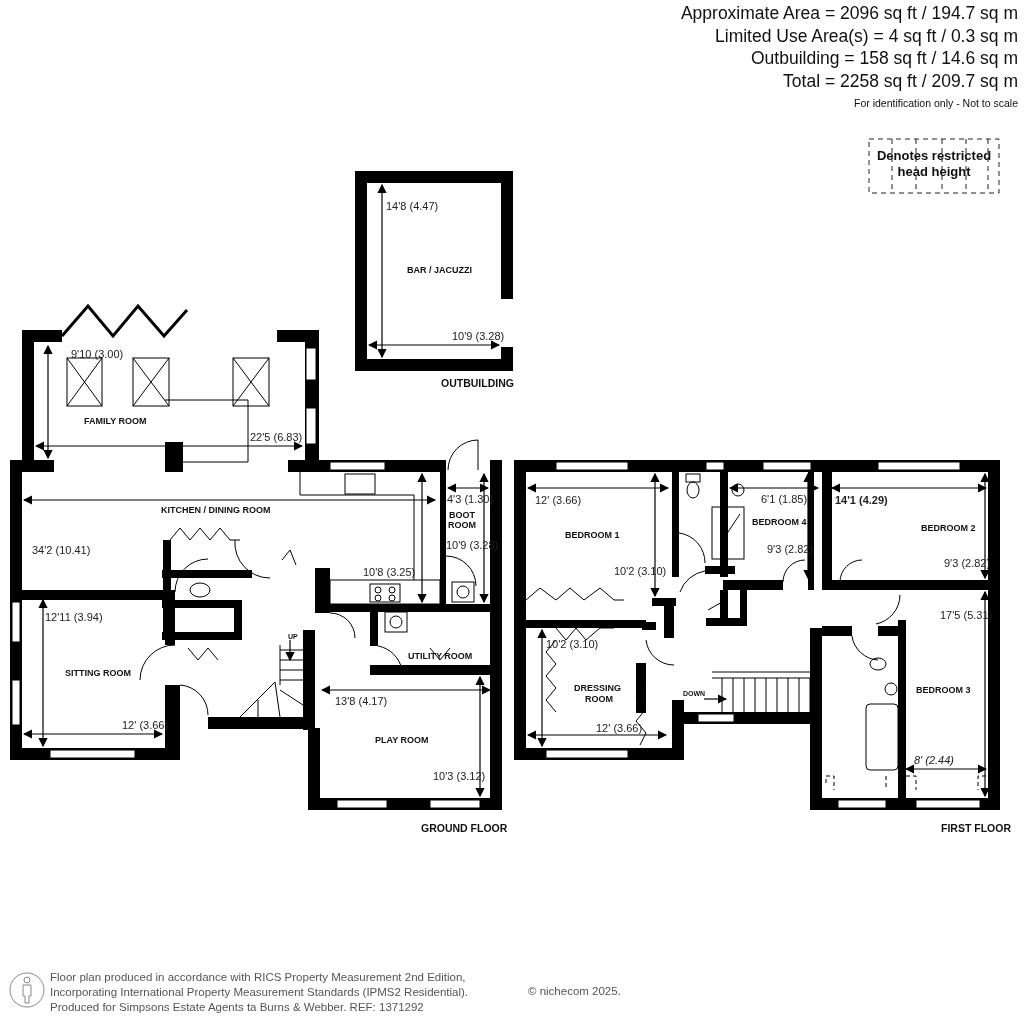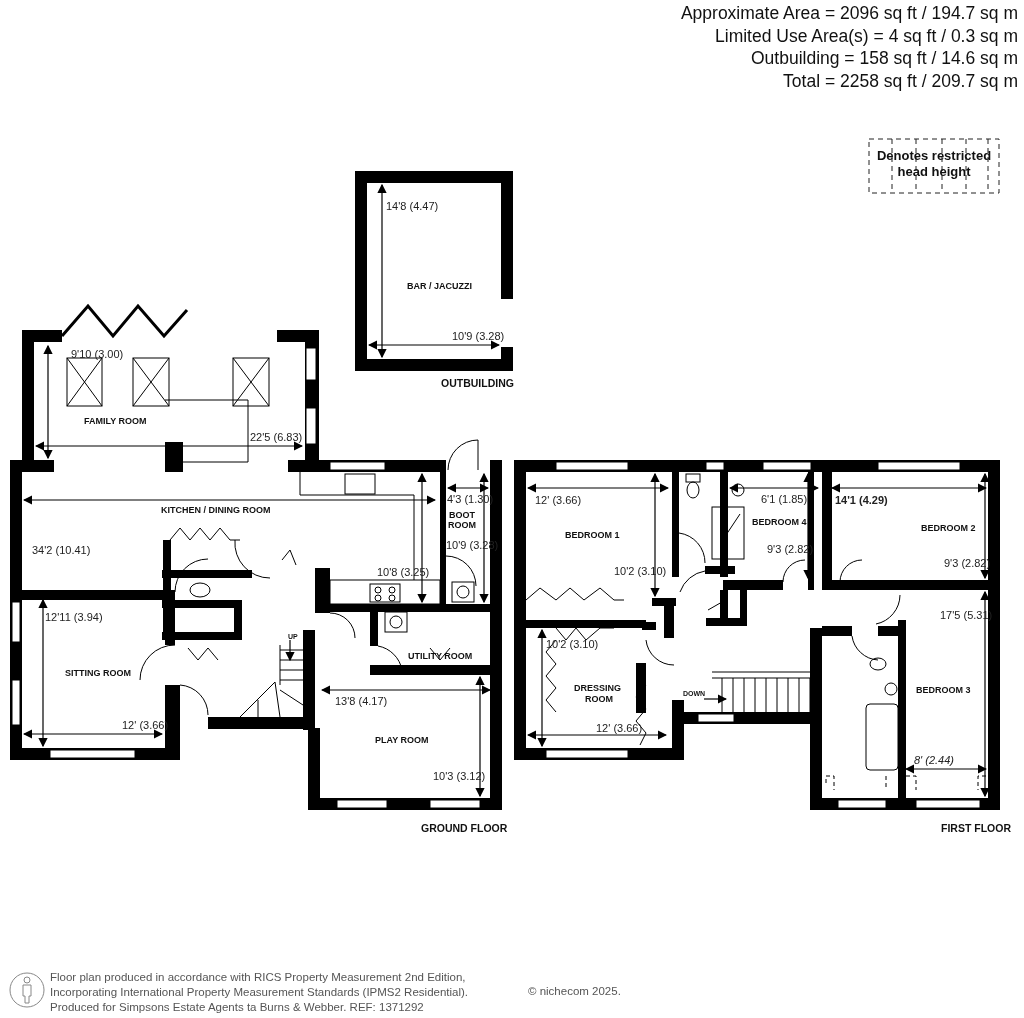--- a/index.html
+++ b/index.html
@@ -18,20 +18,21 @@
   .footer-copy { position: absolute; left: 520px; top: 17px; font-size: 11.5px; color: #555; white-space: nowrap; }
 </style>
 </head>
 <body>
 
 <div class="area-block">
   <div class="area-line">Approximate Area = 2096 sq ft / 194.7 sq m</div>
   <div class="area-line">Limited Use Area(s) = 4 sq ft / 0.3 sq m</div>
   <div class="area-line">Outbuilding = 158 sq ft / 14.6 sq m</div>
   <div class="area-line">Total = 2258 sq ft / 209.7 sq m</div>
+  <div class="area-note">For identification only - Not to scale</div>
 </div>
 
 <div class="legend-box">
   <svg width="132" height="56">
     <rect x="1" y="1" width="130" height="54" fill="none" stroke="#222" stroke-width="1" stroke-dasharray="5,4"></rect>
     <line x1="24" y1="1" x2="24" y2="55" stroke="#222" stroke-dasharray="5,4"></line>
     <line x1="48" y1="1" x2="48" y2="55" stroke="#222" stroke-dasharray="5,4"></line>
     <line x1="74" y1="1" x2="74" y2="55" stroke="#222" stroke-dasharray="5,4"></line>
     <line x1="98" y1="1" x2="98" y2="55" stroke="#222" stroke-dasharray="5,4"></line>
     <line x1="120" y1="1" x2="120" y2="55" stroke="#222" stroke-dasharray="5,4"></line>
@@ -270,34 +271,34 @@
     <line x1="985" y1="474" x2="985" y2="578" marker-start="url(#ar)" marker-end="url(#ar)"></line>
     <line x1="985" y1="592" x2="985" y2="796" marker-start="url(#ar)" marker-end="url(#ar)"></line>
     <line x1="906" y1="769" x2="986" y2="769" marker-start="url(#ar)" marker-end="url(#ar)"></line>
     <line x1="542" y1="630" x2="542" y2="746" marker-start="url(#ar)" marker-end="url(#ar)"></line>
     <line x1="528" y1="735" x2="666" y2="735" marker-start="url(#ar)" marker-end="url(#ar)"></line>
     <line x1="704" y1="699" x2="726" y2="699" marker-end="url(#ar)"></line>
   </g>
 </svg>
 
 <div class="dim" style="left:386px; top:200px;">14'8 (4.47)</div>
-<div class="lbl" style="left:407px; top:281px;">BAR / JACUZZI</div>
+<div class="lbl" style="left:407px; top:265px;">BAR / JACUZZI</div>
 <div class="dim" style="left:452px; top:330px;">10'9 (3.28)</div>
 <div class="floor-label" style="left:441px; top:377px;">OUTBUILDING</div>
 
 <div class="dim" style="left:51px; top:348px;margin-left:20px;">9'10 (3.00)</div>
 <div class="lbl" style="left:84px; top:416px;">FAMILY ROOM</div>
 <div class="dim" style="left:250px; top:431px;">22'5 (6.83)</div>
 <div class="lbl" style="left:161px; top:505px;">KITCHEN / DINING ROOM</div>
 <div class="dim" style="left:32px; top:510px;margin-top:34px;">34'2 (10.41)</div>
 <div class="dim" style="left:447px; top:493px;">4'3 (1.30)</div>
 <div class="lbl" style="left:449px; top:510px;">BOOT</div>
 <div class="lbl" style="left:448px; top:520px;">ROOM</div>
 <div class="dim" style="left:446px; top:539px;">10'9 (3.28)</div>
-<div class="dim" style="left:377px; top:566px;text-align:right;">10'8 (3.25)</div>
+<div class="dim" style="left:363px; top:566px;text-align:right;">10'8 (3.25)</div>
 <div class="dim" style="left:45px; top:611px;">12'11 (3.94)</div>
 <div class="lbl" style="left:65px; top:668px;">SITTING ROOM</div>
 <div class="dim" style="left:122px; top:719px;">12' (3.66)</div>
 <div class="lbl" style="left:288px; top:633px; font-size:7px;">UP</div>
 <div class="lbl" style="left:408px; top:651px;">UTILITY ROOM</div>
 <div class="dim" style="left:335px; top:695px;">13'8 (4.17)</div>
 <div class="lbl" style="left:375px; top:735px;">PLAY ROOM</div>
 <div class="dim" style="left:433px; top:770px;">10'3 (3.12)</div>
 <div class="floor-label" style="left:421px; top:822px;">GROUND FLOOR</div>
 

